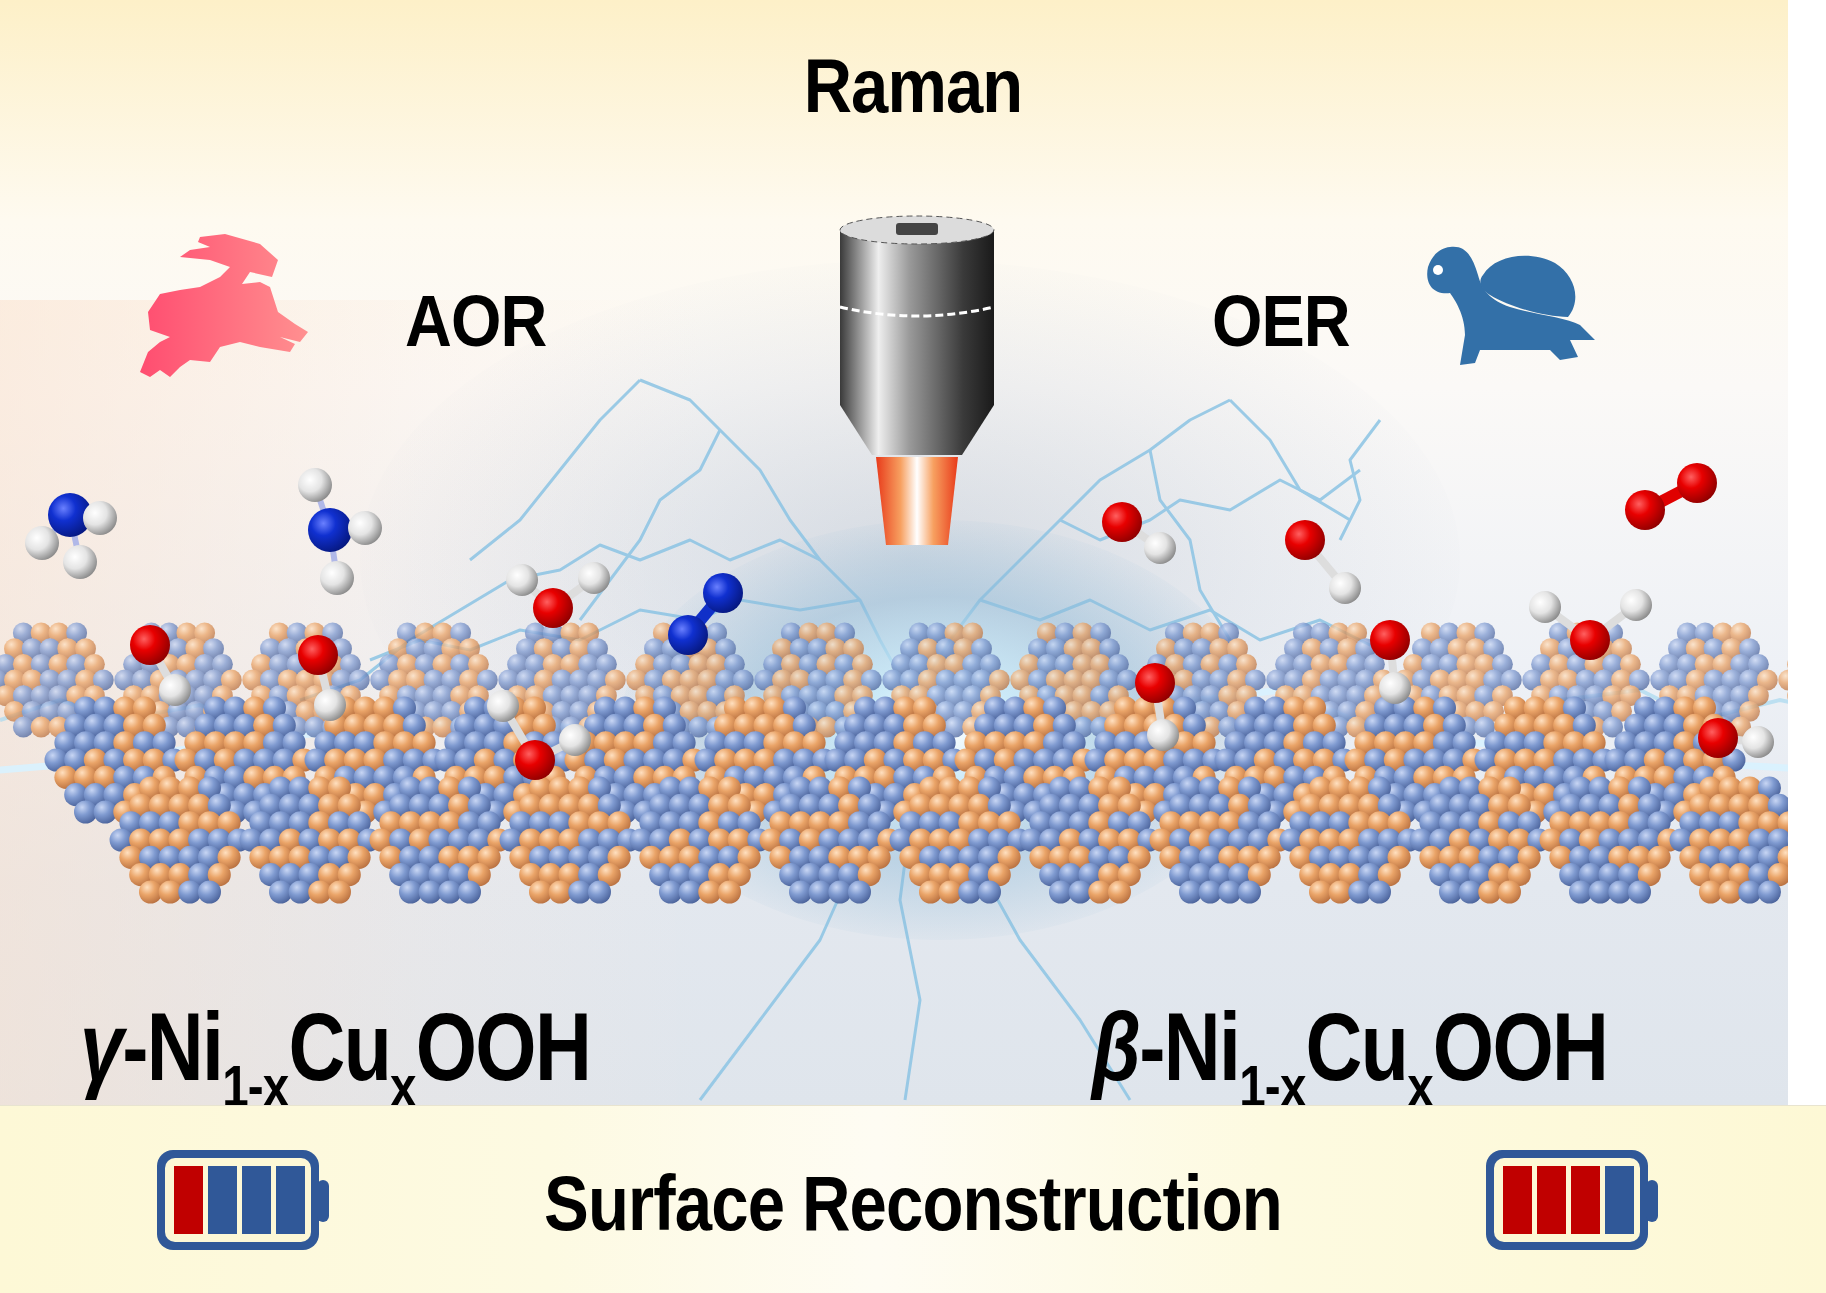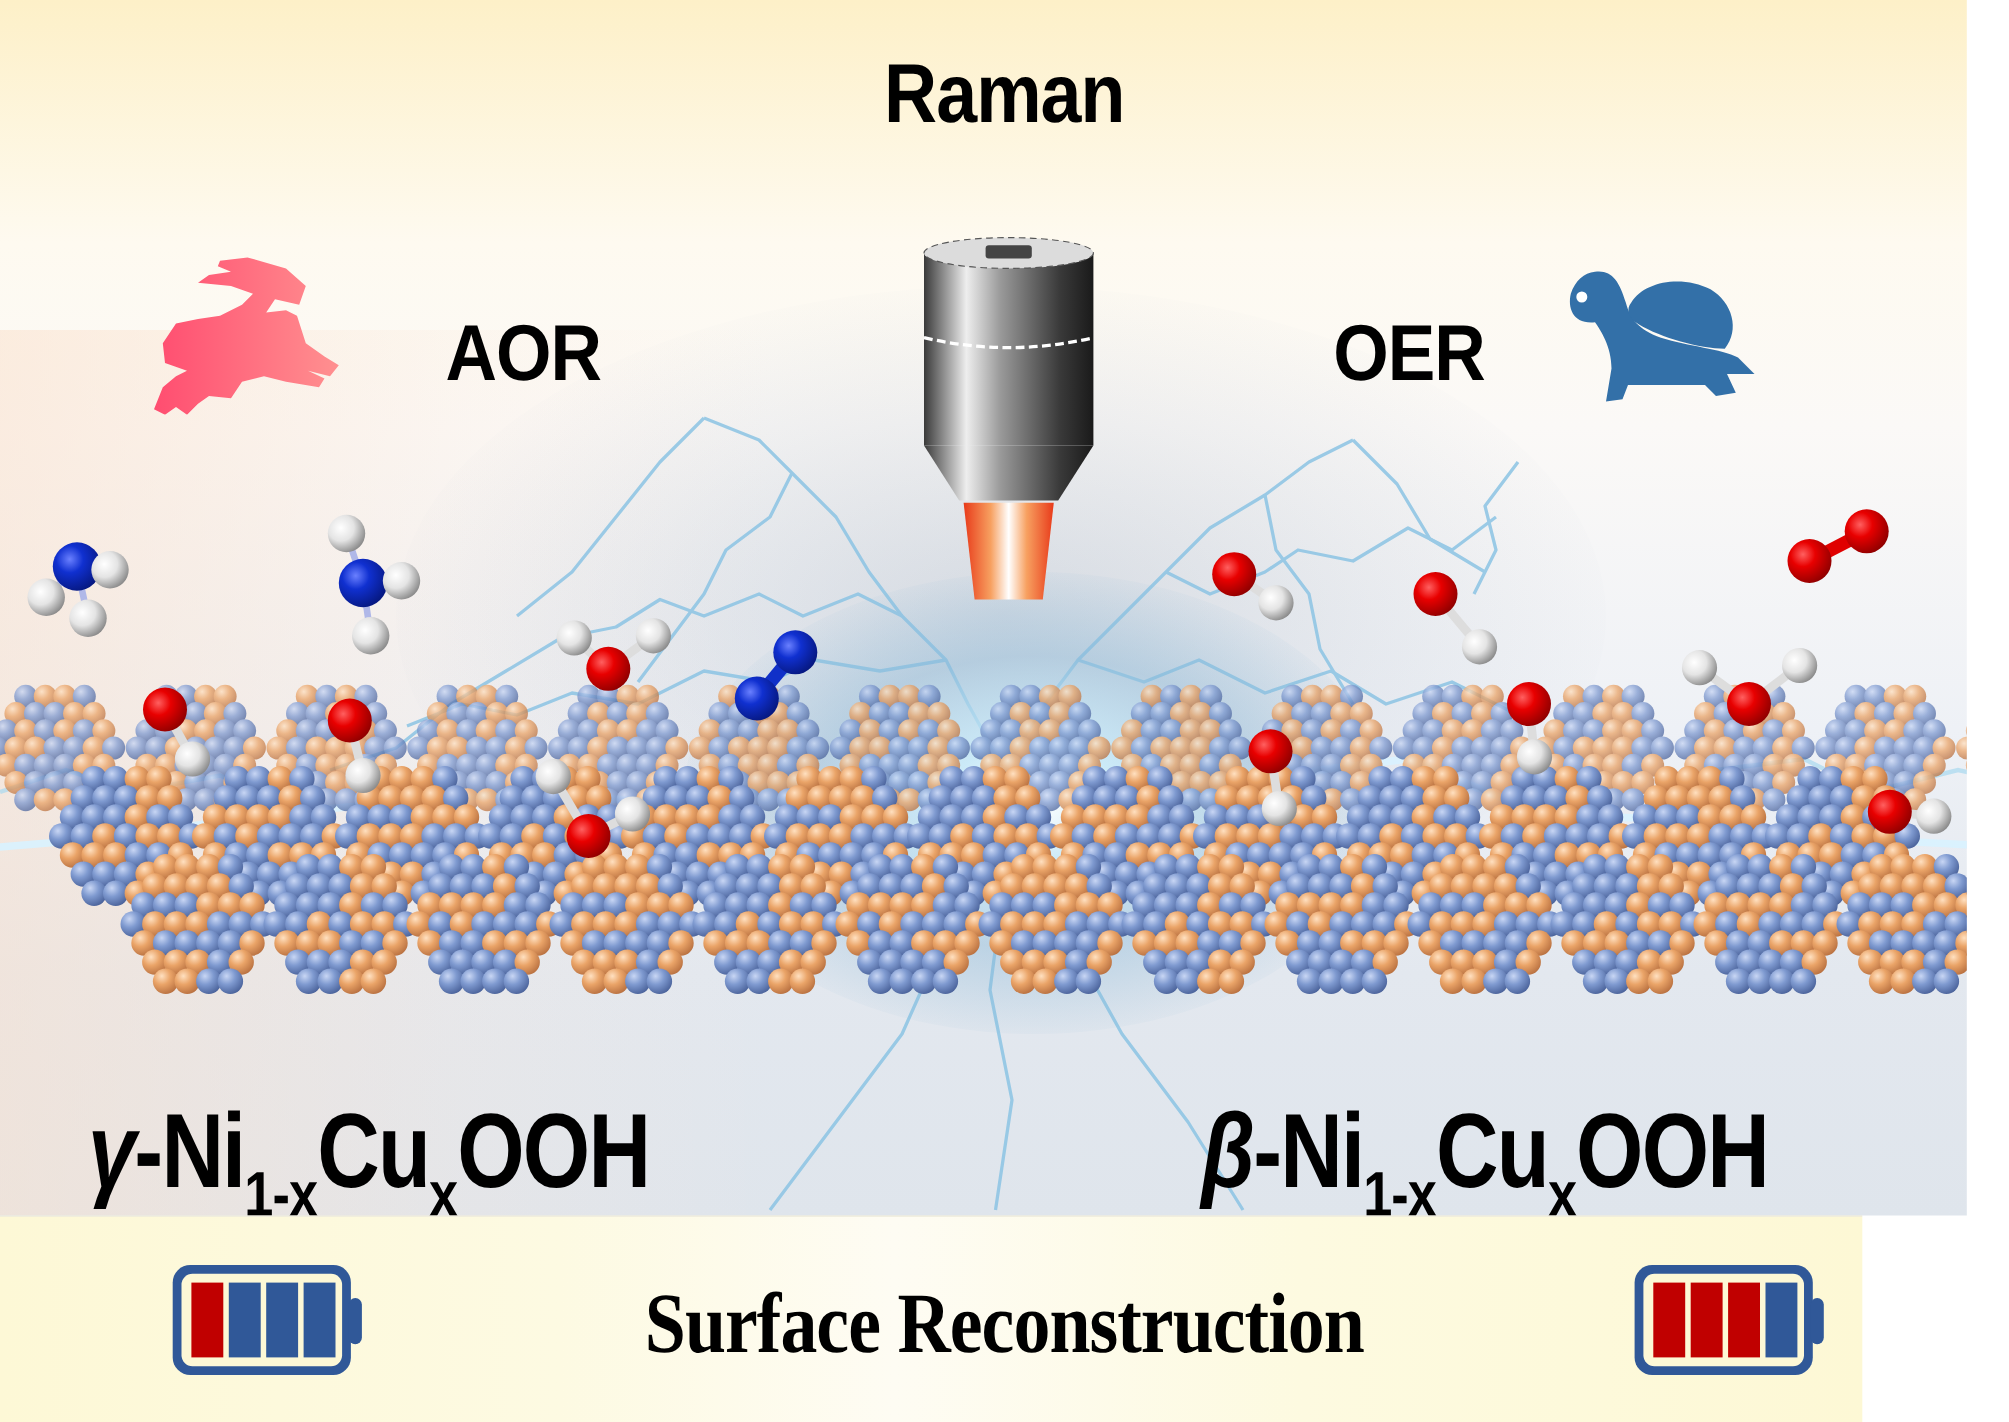--- a/index.html
+++ b/index.html
@@ -14,22 +14,22 @@
     background: radial-gradient(ellipse at center, rgba(120,140,165,0.25) 0%, rgba(150,165,185,0.12) 45%, rgba(255,255,255,0) 75%); }
   .text-title { position: absolute; font-weight: bold; color: #000; letter-spacing: -1px; }
   #raman { left: 0; width: 1826px; top: 42px; text-align: center; font-size: 76px; transform: scaleX(0.88); }
   #aor { left: 405px; top: 280px; font-size: 72px; transform: scaleX(0.9); transform-origin: left top; }
   #oer { left: 1212px; top: 280px; font-size: 72px; transform: scaleX(0.9); transform-origin: left top; }
   .formula { position: absolute; top: 992px; font-size: 96px; font-weight: bold; color: #000; white-space: nowrap; letter-spacing: -2px; transform: scaleX(0.82); transform-origin: left top; }
   .formula sub { font-size: 58px; vertical-align: -26px; letter-spacing: -1px; }
   .formula i { font-style: italic; }
   #formula-left { left: 80px; }
   #formula-right { left: 1092px; }
-  .footer { position: absolute; left: 0; top: 1105px; width: 1693px; height: 188px;
-    background: linear-gradient(90deg, #fdf8d6 0%, #fdfae2 30%, #fefcf3 48%, #fdfae0 70%, #fdf8d5 100%); border-top: 1px solid #e8e4d0; font-family: Liberation Serif, serif; }
+  .footer { position: absolute; left: 0; top: 1105px; width: 1826px; height: 188px;
+    background: linear-gradient(90deg, #fdf8d6 0%, #fdfae2 30%, #fefcf3 48%, #fdfae0 70%, #fdf8d5 100%); border-top: 1px solid #e8e4d0; }
   #footer-text { position: absolute; left: 0; width: 1826px; top: 52px; text-align: center; font-size: 78px; font-weight: bold; color: #000; transform: scaleX(0.86); letter-spacing: -1px; }
   .battery { position: absolute; top: 40px; width: 180px; height: 108px; }
   #battery-left { left: 153px; }
   #battery-right { left: 1482px; }
   svg { display: block; }
   .abs { position: absolute; }
 </style>
 </head>
 <body>
 

